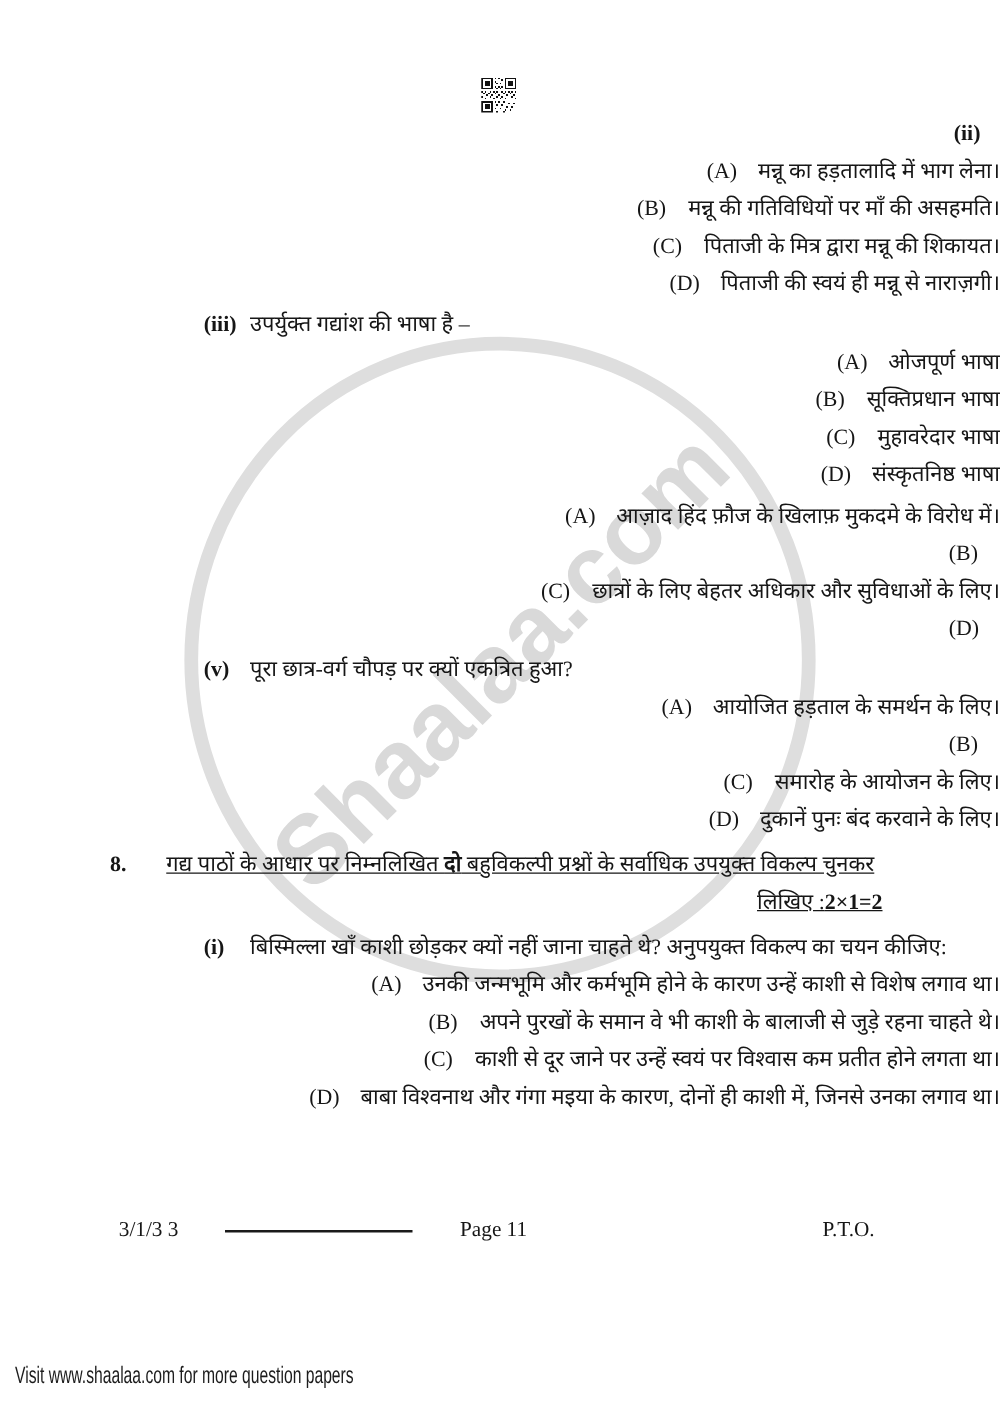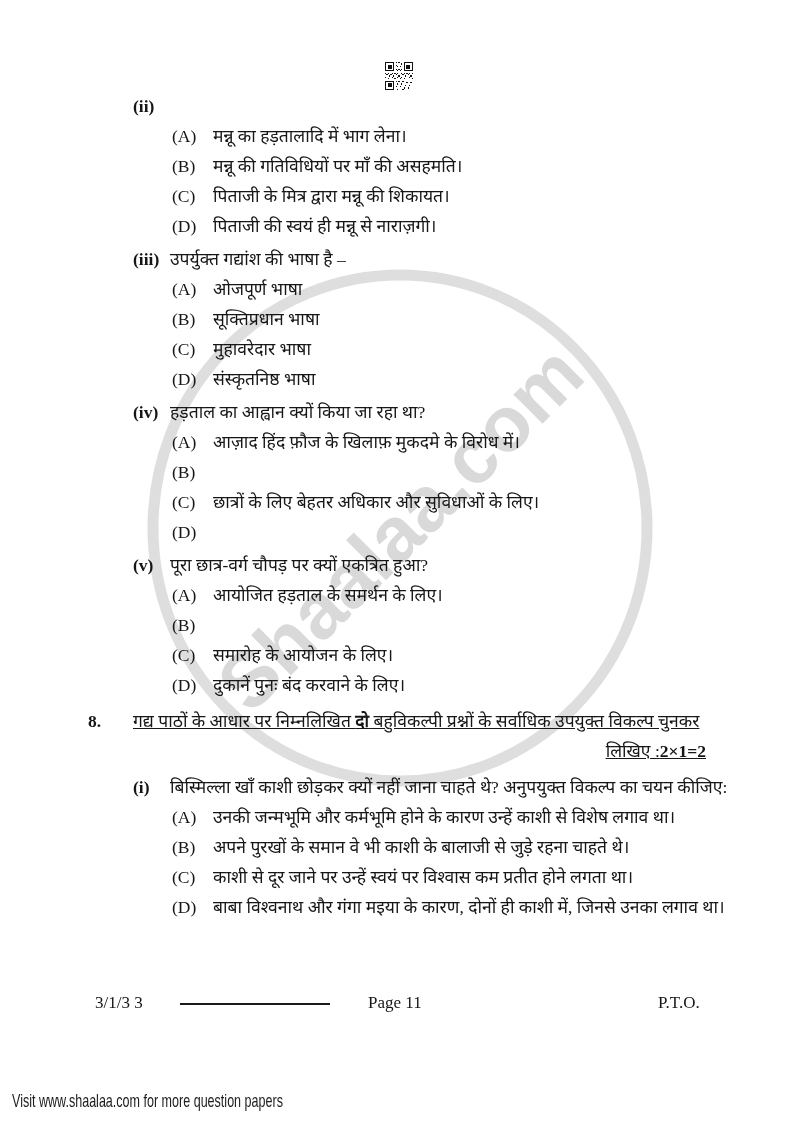--- a/index.html
+++ b/index.html
@@ -7,38 +7,38 @@
     width:800px;height:1132px;position:relative;background:#ffffff;
     font-family:"Liberation Serif","DejaVu Sans",serif;color:#161616;
     overflow:hidden;
   }
   
   .watermark{position:absolute;left:0;top:0;z-index:0;pointer-events:none;}
   
   .qr{position:absolute;left:385px;top:62px;width:28px;height:28px;z-index:2;}
   
   .page-content{position:absolute;top:95px;left:0;right:0;z-index:1;}
-  .row{display:flex;align-items:flex-start;line-height:22px;font-size:17.5px;}
+  .row{display:flex;align-items:flex-start;line-height:22px;font-size:17.5px;justify-content:flex-end;}
   .qblock{margin-left:133px;margin-bottom:11px;}
   .qlabel{width:37px;flex:none;font-weight:bold;}
   .qtext{flex:1;max-width:600px;}
   .opt{margin-left:39px;margin-top:8px;}
   .olabel{width:41px;flex:none;}
   .otext{max-width:520px;}
   
   .q8{margin-left:88px;margin-top:14px;}
   .q8head{display:flex;line-height:22px;font-size:17.5px;}
   .q8num{width:45px;flex:none;font-weight:bold;}
   .q8body{width:573px;text-decoration:underline;}
   .q8line2{display:flex;justify-content:flex-end;margin-top:8px;width:573px;}
   .marks{font-weight:bold;}
   .q8 .qblock{margin-left:45px;margin-top:14px;margin-bottom:0;}
   .boldword{font-weight:bold;}
   
-  .footer{position:absolute;top:974px;left:0;right:0;height:24px;font-size:17px;z-index:1;margin-top:19px;}
+  .footer{position:absolute;top:974px;left:0;right:0;height:24px;font-size:17px;z-index:1;}
   .fcode{position:absolute;left:95px;top:0;}
   .fline{position:absolute;left:180px;top:10px;width:150px;border-top:2px solid #1a1a1a;}
   .fpage{position:absolute;left:368px;top:0;}
   .fpto{position:absolute;left:658px;top:0;}
   
   .site-banner{
     position:absolute;left:12px;top:1090px;z-index:1;
     font-family:"Liberation Sans",sans-serif;font-size:19px;color:#1c1c1c;
     transform:scaleX(0.66);transform-origin:left center;white-space:nowrap;
   }
@@ -112,24 +112,20 @@
       <span class="olabel">(C)</span>
       <span class="otext">मुहावरेदार भाषा</span>
     </div>
     <div class="row opt">
       <span class="olabel">(D)</span>
       <span class="otext">संस्कृतनिष्ठ भाषा</span>
     </div>
   </div>
 
   <div class="qblock">
-    <div class="row">
-      <span class="qlabel">(iv)</span>
-      <span class="qtext">हड़ताल का आह्वान क्यों किया जा रहा था?</span>
-    </div>
     <div class="row opt">
       <span class="olabel">(A)</span>
       <span class="otext">आज़ाद हिंद फ़ौज के खिलाफ़ मुकदमे के विरोध में।</span>
     </div>
     <div class="row opt">
       <span class="olabel">(B)</span>
     </div>
     <div class="row opt">
       <span class="olabel">(C)</span>
       <span class="otext">छात्रों के लिए बेहतर अधिकार और सुविधाओं के लिए।</span>

